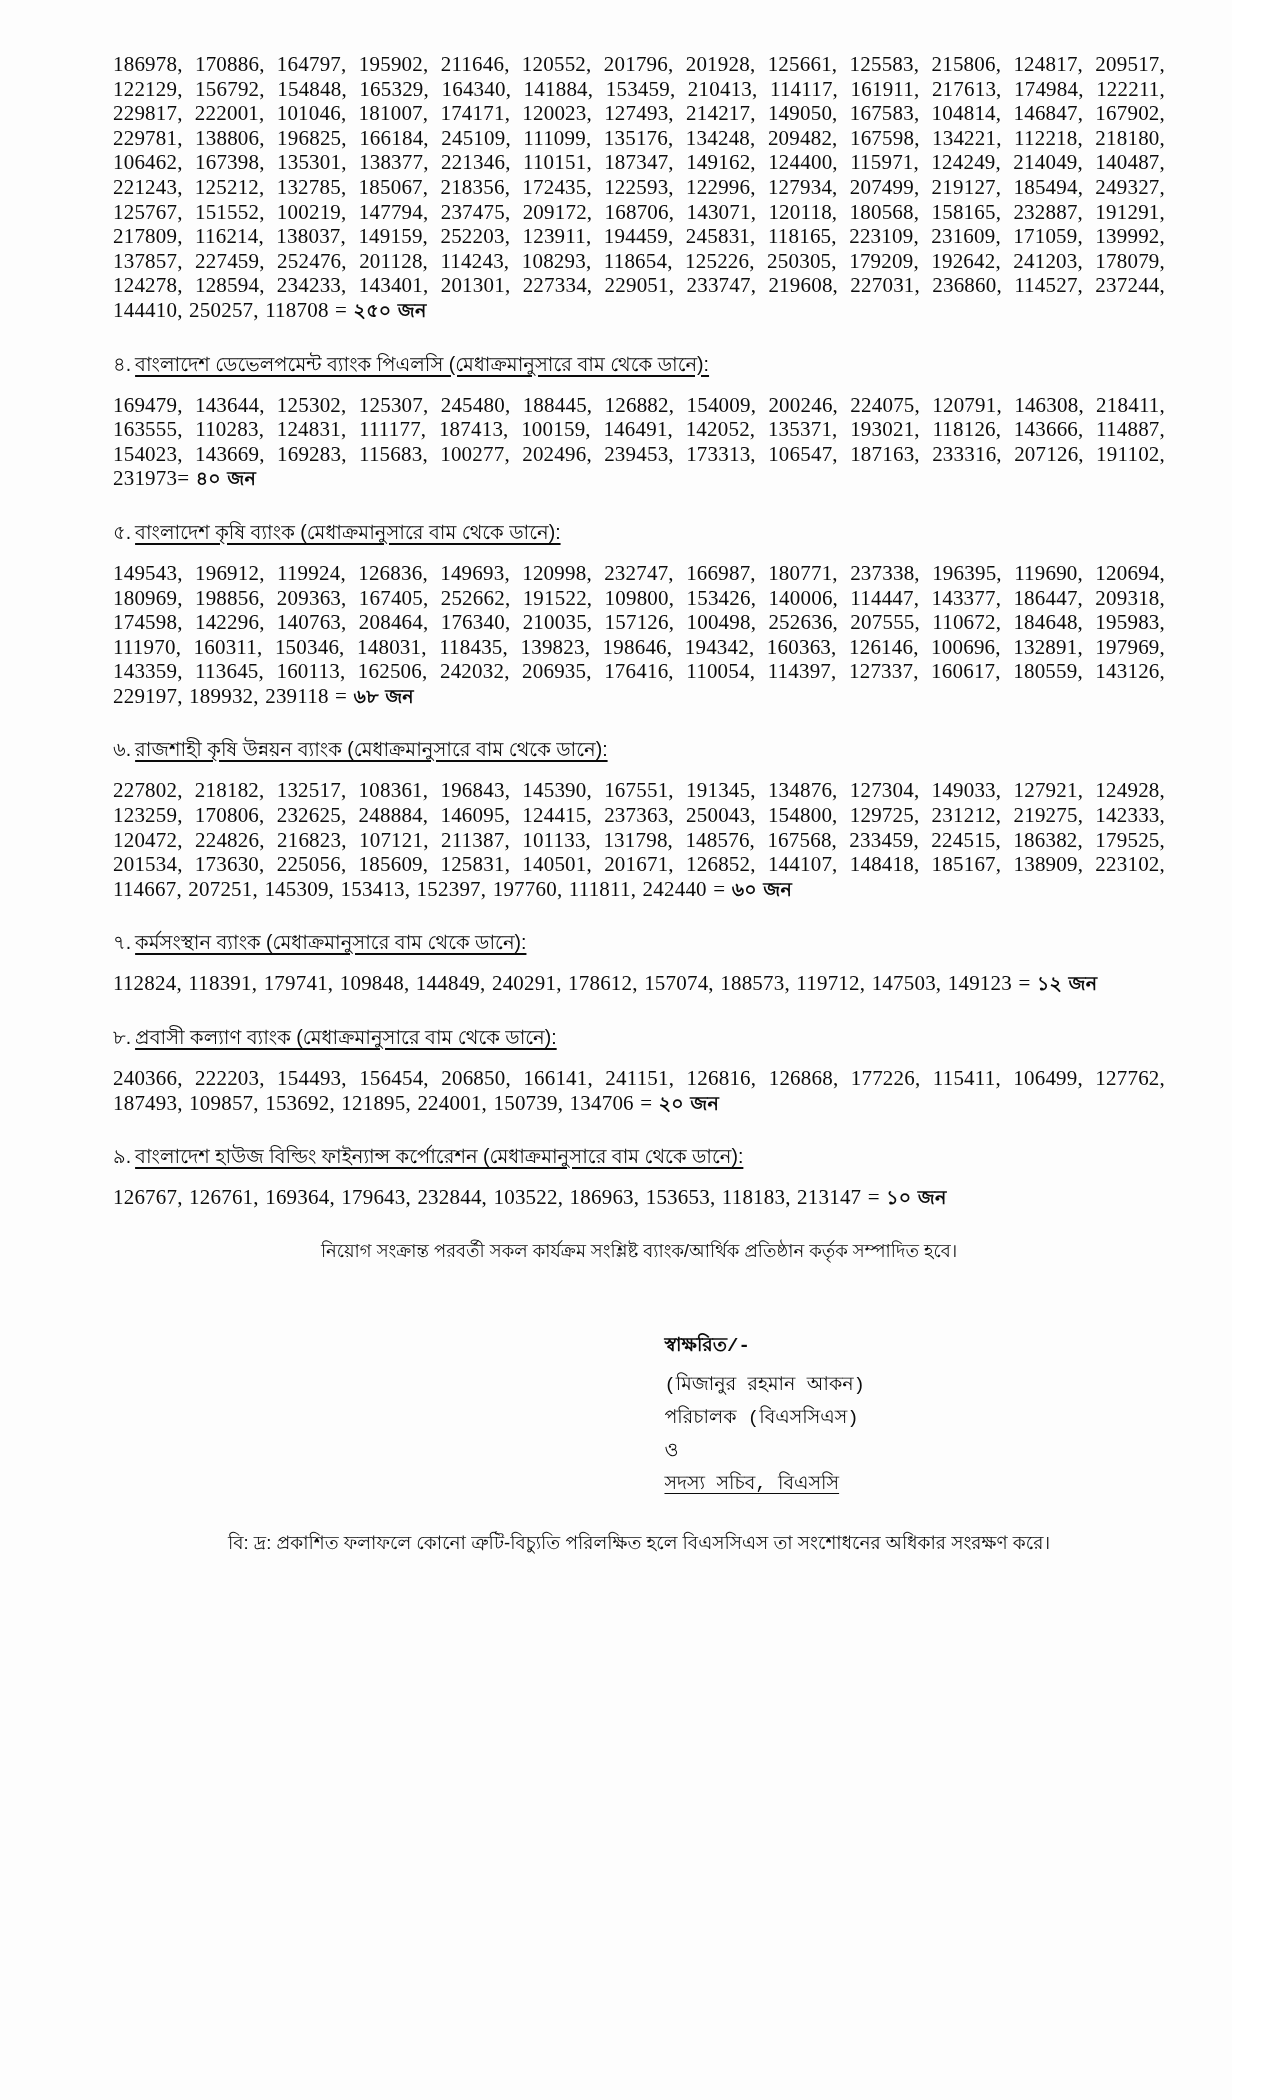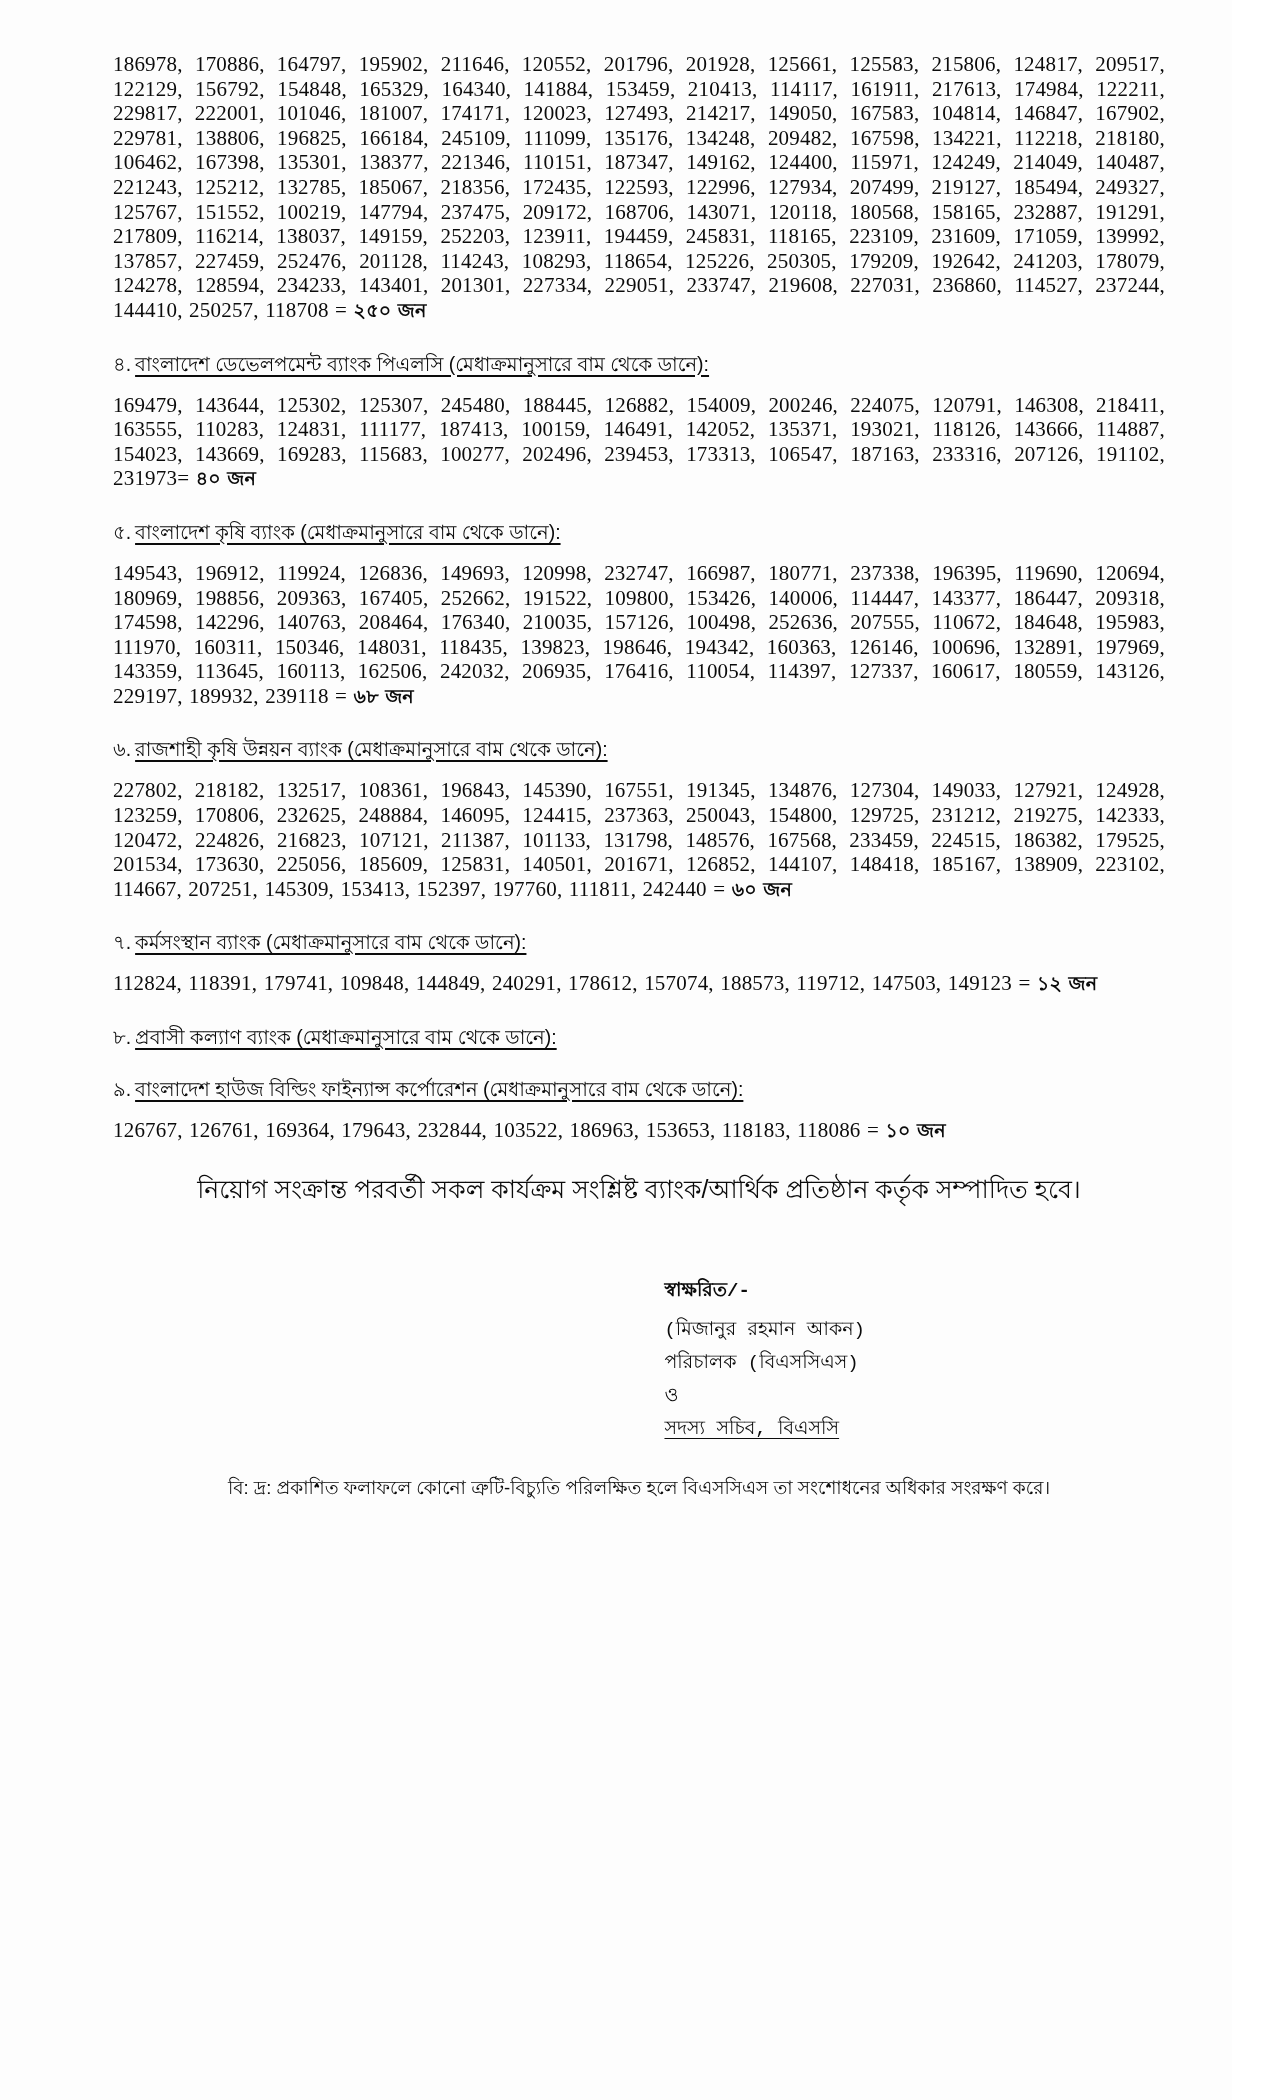--- a/index.html
+++ b/index.html
@@ -44,21 +44,21 @@
   .section-heading .sec-num { text-decoration: none; margin-right: 4px; }
   .section-heading .sec-title {
     text-decoration: underline;
     text-underline-offset: 4px;
     text-decoration-thickness: 1.5px;
   }
   .process-note {
     margin: 26px 0 0 0;
     text-align: center;
     font-family: "Liberation Sans", sans-serif;
-    font-size: 25px;
+    font-size: 18px;
   }
   .signature {
     margin: 62px 300px 0 0;
     float: right;
     text-align: left;
     font-family: Liberation Mono, monospace;
     font-size: 19px;
     line-height: 33px;
   }
   .signature .signed { font-weight: 700; margin-bottom: 6px; }
@@ -96,23 +96,24 @@
     <div class="section-heading"><span class="sec-num">৫.</span><span class="sec-title">বাংলাদেশ কৃষি ব্যাংক (মেধাক্রমানুসারে বাম থেকে ডানে):</span></div>
     <p class="numbers"><span>149543, 196912, 119924, 126836, 149693, 120998, 232747, 166987, 180771, 237338, 196395, 119690, 120694, 180969, 198856, 209363, 167405, 252662, 191522, 109800, 153426, 140006, 114447, 143377, 186447, 209318, 174598, 142296, 140763, 208464, 176340, 210035, 157126, 100498, 252636, 207555, 110672, 184648, 195983, 111970, 160311, 150346, 148031, 118435, 139823, 198646, 194342, 160363, 126146, 100696, 132891, 197969, 143359, 113645, 160113, 162506, 242032, 206935, 176416, 110054, 114397, 127337, 160617, 180559, 143126, 229197, 189932, 239118 =</span> <span class="count">৬৮ জন</span></p>
 
     <div class="section-heading"><span class="sec-num">৬.</span><span class="sec-title">রাজশাহী কৃষি উন্নয়ন ব্যাংক (মেধাক্রমানুসারে বাম থেকে ডানে):</span></div>
     <p class="numbers"><span>227802, 218182, 132517, 108361, 196843, 145390, 167551, 191345, 134876, 127304, 149033, 127921, 124928, 123259, 170806, 232625, 248884, 146095, 124415, 237363, 250043, 154800, 129725, 231212, 219275, 142333, 120472, 224826, 216823, 107121, 211387, 101133, 131798, 148576, 167568, 233459, 224515, 186382, 179525, 201534, 173630, 225056, 185609, 125831, 140501, 201671, 126852, 144107, 148418, 185167, 138909, 223102, 114667, 207251, 145309, 153413, 152397, 197760, 111811, 242440 =</span> <span class="count">৬০ জন</span></p>
 
     <div class="section-heading"><span class="sec-num">৭.</span><span class="sec-title">কর্মসংস্থান ব্যাংক (মেধাক্রমানুসারে বাম থেকে ডানে):</span></div>
     <p class="numbers"><span>112824, 118391, 179741, 109848, 144849, 240291, 178612, 157074, 188573, 119712, 147503, 149123 =</span> <span class="count">১২ জন</span></p>
 
     <div class="section-heading"><span class="sec-num">৮.</span><span class="sec-title">প্রবাসী কল্যাণ ব্যাংক (মেধাক্রমানুসারে বাম থেকে ডানে):</span></div>
+    <p class="numbers"><span>240366, 222203, 154493, 156454, 206850, 166141, 241151, 126816, 126868, 177226, 115411, 106499, 127762, 187493, 109857, 153692, 121895, 224001, 150739, 134706 =</span> <span class="count">২০ জন</span></p>
 
     <div class="section-heading"><span class="sec-num">৯.</span><span class="sec-title">বাংলাদেশ হাউজ বিল্ডিং ফাইন্যান্স কর্পোরেশন (মেধাক্রমানুসারে বাম থেকে ডানে):</span></div>
-    <p class="numbers"><span>126767, 126761, 169364, 179643, 232844, 103522, 186963, 153653, 118183, 118086 =</span> <span class="count">১০ জন</span></p>
+    <p class="numbers"><span>126767, 126761, 169364, 179643, 232844, 103522, 186963, 153653, 118183, 213147 =</span> <span class="count">১০ জন</span></p>
 
     <p class="process-note">নিয়োগ সংক্রান্ত পরবর্তী সকল কার্যক্রম সংশ্লিষ্ট ব্যাংক/আর্থিক প্রতিষ্ঠান কর্তৃক সম্পাদিত হবে।</p>
 
     <div class="signature">
       <div class="signed">স্বাক্ষরিত/-</div>
       <div>(মিজানুর রহমান আকন)</div>
       <div>পরিচালক (বিএসসিএস)</div>
       <div>ও</div>
       <div class="role-secondary">সদস্য সচিব, বিএসসি</div>
     </div>

